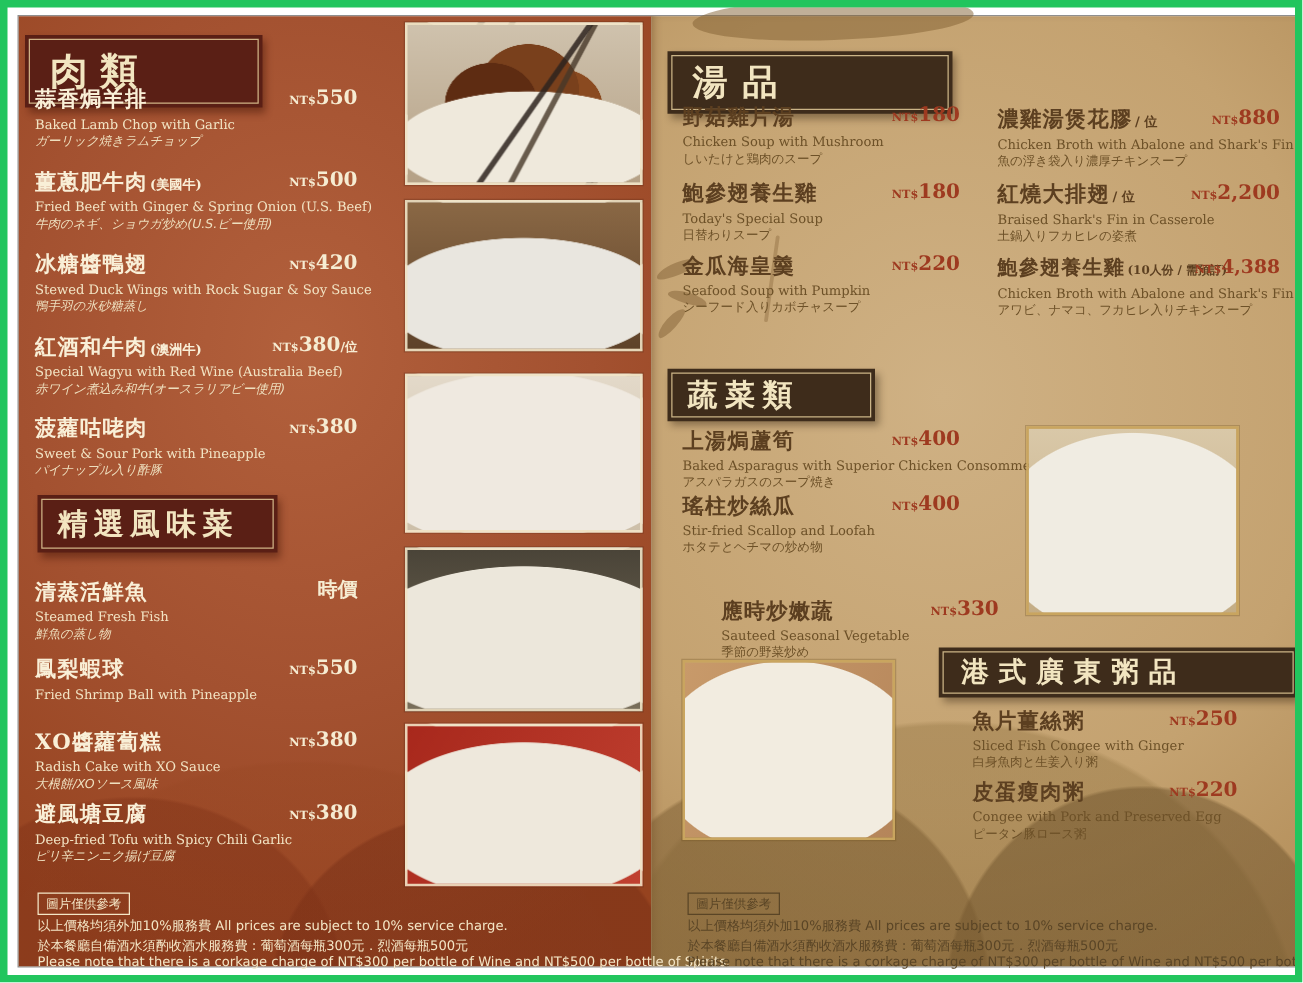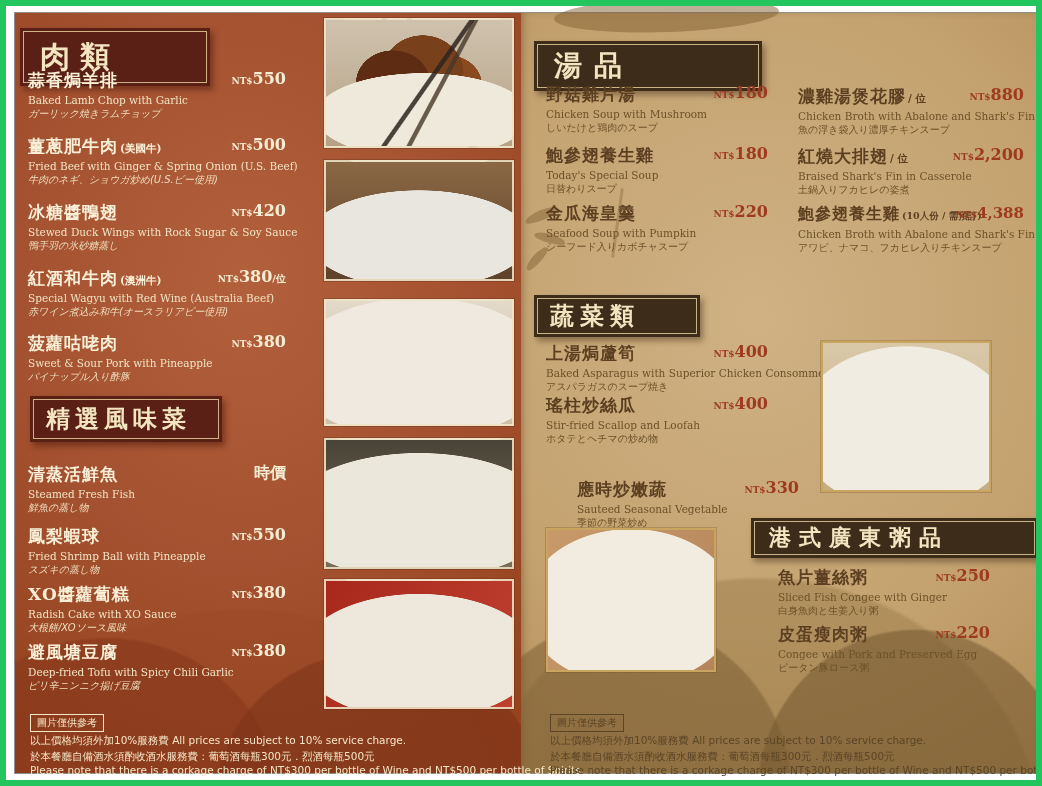--- a/index.html
+++ b/index.html
@@ -172,21 +172,20 @@
 
     <div class="item light" style="left:22px;top:458px;width:258px;">
       <div class="trow"><span class="zh">清蒸活鮮魚</span><span class="sfx"></span><span class="price"><span class="cur"></span><span class="amt">時價</span><span class="unit"></span></span></div>
       <div class="en">Steamed Fresh Fish</div>
       <div class="jp">鮮魚の蒸し物</div>
     </div>
 
     <div class="item light" style="left:22px;top:520px;width:258px;">
       <div class="trow"><span class="zh">鳳梨蝦球</span><span class="sfx"></span><span class="price"><span class="cur">NT$</span><span class="amt">550</span><span class="unit"></span></span></div>
       <div class="en">Fried Shrimp Ball with Pineapple</div>
-      <div class="jp">スズキの蒸し物</div>
     </div>
 
     <div class="item light" style="left:22px;top:578px;width:258px;">
       <div class="trow"><span class="zh">XO醬蘿蔔糕</span><span class="sfx"></span><span class="price"><span class="cur">NT$</span><span class="amt">380</span><span class="unit"></span></span></div>
       <div class="en">Radish Cake with XO Sauce</div>
       <div class="jp">大根餅/XOソース風味</div>
     </div>
 
     <div class="item light" style="left:22px;top:636px;width:258px;">
       <div class="trow"><span class="zh">避風塘豆腐</span><span class="sfx"></span><span class="price"><span class="cur">NT$</span><span class="amt">380</span><span class="unit"></span></span></div>

